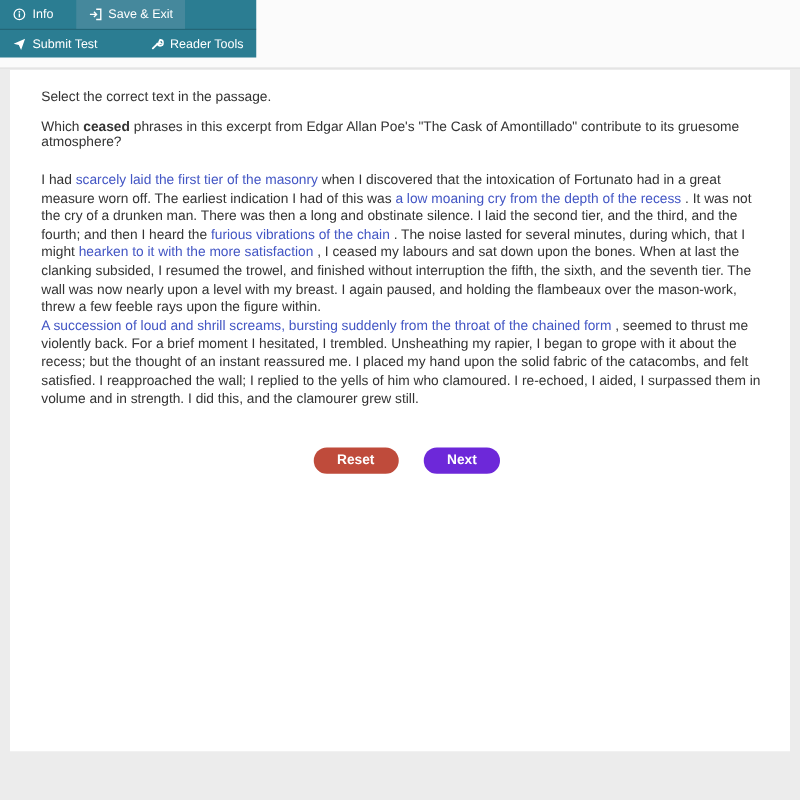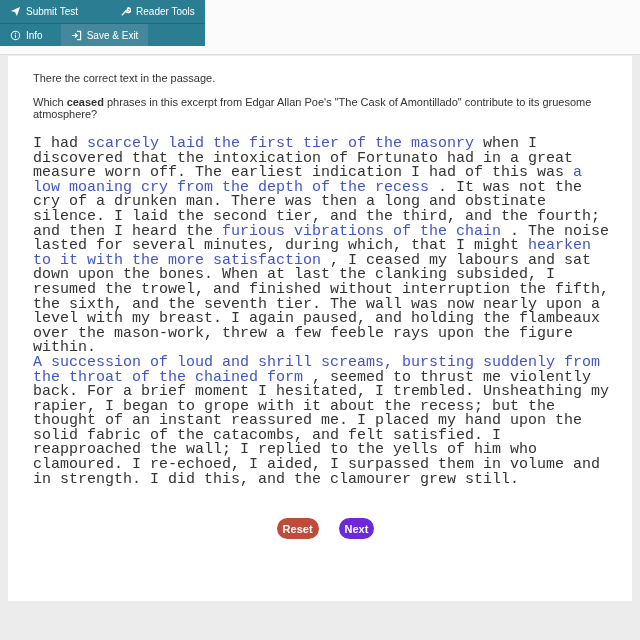--- a/index.html
+++ b/index.html
@@ -43,62 +43,44 @@
   
   .content {
     position: absolute; top: 56px; left: 8px; width: 624px; height: 545px;
     background: #fff;
     padding: 16px 14px 0 25px;
   }
   .instructions { font-size: 11px; color: #333; }
   .question-line { margin-top: 12px; font-size: 11px; color: #333; }
   .question-line .bold { font-weight: bold; }
 
-  .passage { margin-top: 17px; font-size: 15px; line-height: 14.6px; color: #333; font-family: Liberation Mono, monospace; }
+  .passage { margin-top: 17px; font-size: 11px; line-height: 14.6px; color: #333; }
   .passage .para { text-align: left; }
   .choice { color: #4255c4; cursor: pointer; }
 
   .button-row {
     margin-top: 31px;
     display: flex; justify-content: center; gap: 20px;
   }
   .pill-btn {
     border: none; border-radius: 11px; height: 21px;
-    padding: 0 6px; font-size: 11px; font-weight: bold; color: #fff;
+    padding: 0 19px; font-size: 11px; font-weight: bold; color: #fff;
     font-family: "Liberation Sans", "DejaVu Sans", sans-serif;
     cursor: pointer;
   }
   .pill-btn.reset { background: #bf4b3b; }
   .pill-btn.next  { background: #6d28d9; }
 </style>
 </head>
 <body>
 
 <div class="header-band"></div>
 <div class="question-number">8</div>
 
 <div class="toolbar">
-  <div class="toolbar-row">
-    <div class="tb-btn">
-      <span class="ic">
-        <svg width="11" height="11" viewBox="0 0 12 12">
-            <path d="M1 5.5 L11 1 L7.5 11 L5.5 6.5 Z" fill="#fff"></path>
-          </svg>
-      </span>
-      <span>Submit Test</span>
-    </div>
-    <div class="tb-btn" style="margin-left:22px;">
-      <span class="ic">
-        <svg width="11" height="11" viewBox="0 0 12 12">
-            <path d="M2.5 9.5 L6.5 5.5 M6.5 5.5 a2.6 2.6 0 1 0 2.5 -3.5 L8 4 L9 5 Z" stroke="#fff" stroke-width="1.6" fill="none" stroke-linecap="round"></path>
-          </svg>
-      </span>
-      <span>Reader Tools</span>
-    </div>
-  </div>
   <div class="toolbar-row">
     <div class="tb-btn">
       <span class="ic">
         <svg width="11" height="11" viewBox="0 0 12 12">
             <circle cx="6" cy="6" r="4.6" stroke="#fff" stroke-width="1.1" fill="none"></circle>
             <circle cx="6" cy="3.8" r="0.8" fill="#fff"></circle>
             <rect x="5.4" y="5.2" width="1.2" height="3.4" fill="#fff"></rect>
           </svg>
       </span>
       <span>Info</span>
@@ -106,24 +88,42 @@
     <div class="tb-btn lighter" style="margin-left:8px;">
       <span class="ic">
         <svg width="11" height="11" viewBox="0 0 12 12">
             <path d="M6.5 1.5 h4 v9 h-4" stroke="#fff" stroke-width="1.2" fill="none"></path>
             <path d="M1 6 h5.5 M4.5 3.8 L6.8 6 L4.5 8.2" stroke="#fff" stroke-width="1.2" fill="none"></path>
           </svg>
       </span>
       <span>Save &amp; Exit</span>
     </div>
   </div>
+  <div class="toolbar-row">
+    <div class="tb-btn">
+      <span class="ic">
+        <svg width="11" height="11" viewBox="0 0 12 12">
+            <path d="M1 5.5 L11 1 L7.5 11 L5.5 6.5 Z" fill="#fff"></path>
+          </svg>
+      </span>
+      <span>Submit Test</span>
+    </div>
+    <div class="tb-btn" style="margin-left:22px;">
+      <span class="ic">
+        <svg width="11" height="11" viewBox="0 0 12 12">
+            <path d="M2.5 9.5 L6.5 5.5 M6.5 5.5 a2.6 2.6 0 1 0 2.5 -3.5 L8 4 L9 5 Z" stroke="#fff" stroke-width="1.6" fill="none" stroke-linecap="round"></path>
+          </svg>
+      </span>
+      <span>Reader Tools</span>
+    </div>
+  </div>
 </div>
 
 <div class="content">
-  <div class="instructions">There the correct text in the passage.</div>
+  <div class="instructions">Select the correct text in the passage.</div>
 
   <div class="question-line">
     <span>Which </span><span class="bold">ceased</span><span> phrases in this excerpt from Edgar Allan Poe's "The Cask of Amontillado" contribute to its gruesome atmosphere?</span>
   </div>
 
   <div class="passage">
       <div class="para"><span>I had </span><span class="choice">scarcely laid the first tier of the masonry</span><span> when I discovered that the intoxication of Fortunato had in a great measure worn off. The earliest indication I had of this was </span><span class="choice">a low moaning cry from the depth of the recess</span><span> . It was not the cry of a drunken man. There was then a long and obstinate silence. I laid the second tier, and the third, and the fourth; and then I heard the </span><span class="choice">furious vibrations of the chain</span><span> . The noise lasted for several minutes, during which, that I might </span><span class="choice">hearken to it with the more satisfaction</span><span> , I ceased my labours and sat down upon the bones. When at last the clanking subsided, I resumed the trowel, and finished without interruption the fifth, the sixth, and the seventh tier. The wall was now nearly upon a level with my breast. I again paused, and holding the flambeaux over the mason-work, threw a few feeble rays upon the figure within.</span></div>
       <div class="para"><span class="choice">A succession of loud and shrill screams, bursting suddenly from the throat of the chained form</span><span> , seemed to thrust me violently back. For a brief moment I hesitated, I trembled. Unsheathing my rapier, I began to grope with it about the recess; but the thought of an instant reassured me. I placed my hand upon the solid fabric of the catacombs, and felt satisfied. I reapproached the wall; I replied to the yells of him who clamoured. I re-echoed, I aided, I surpassed them in volume and in strength. I did this, and the clamourer grew still.</span></div>
     </div>
 

